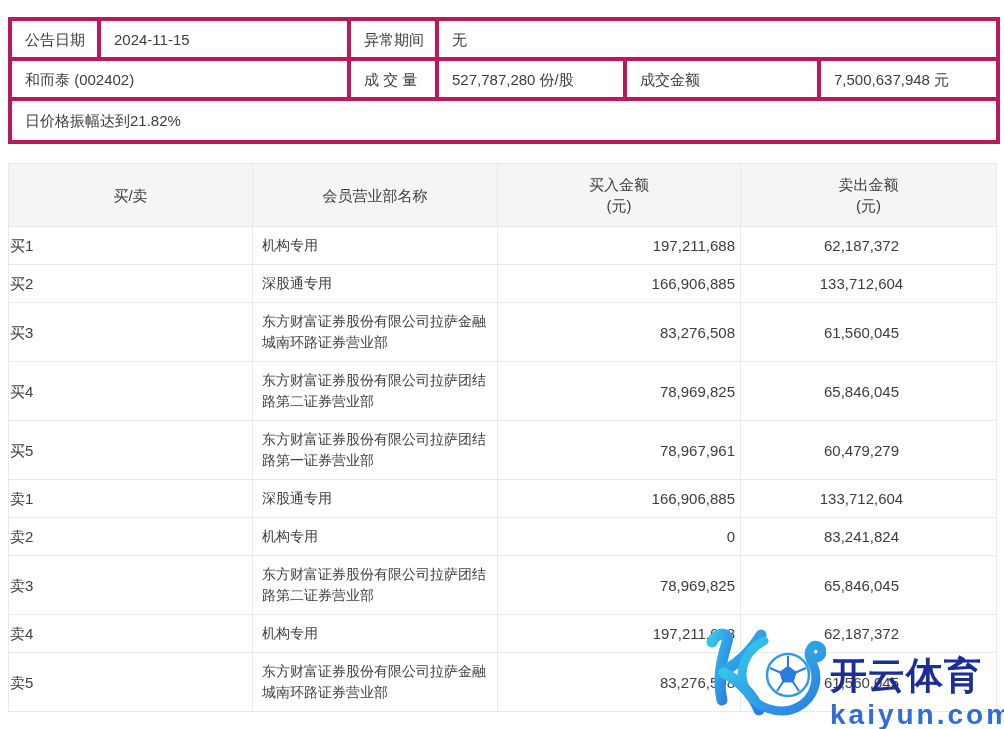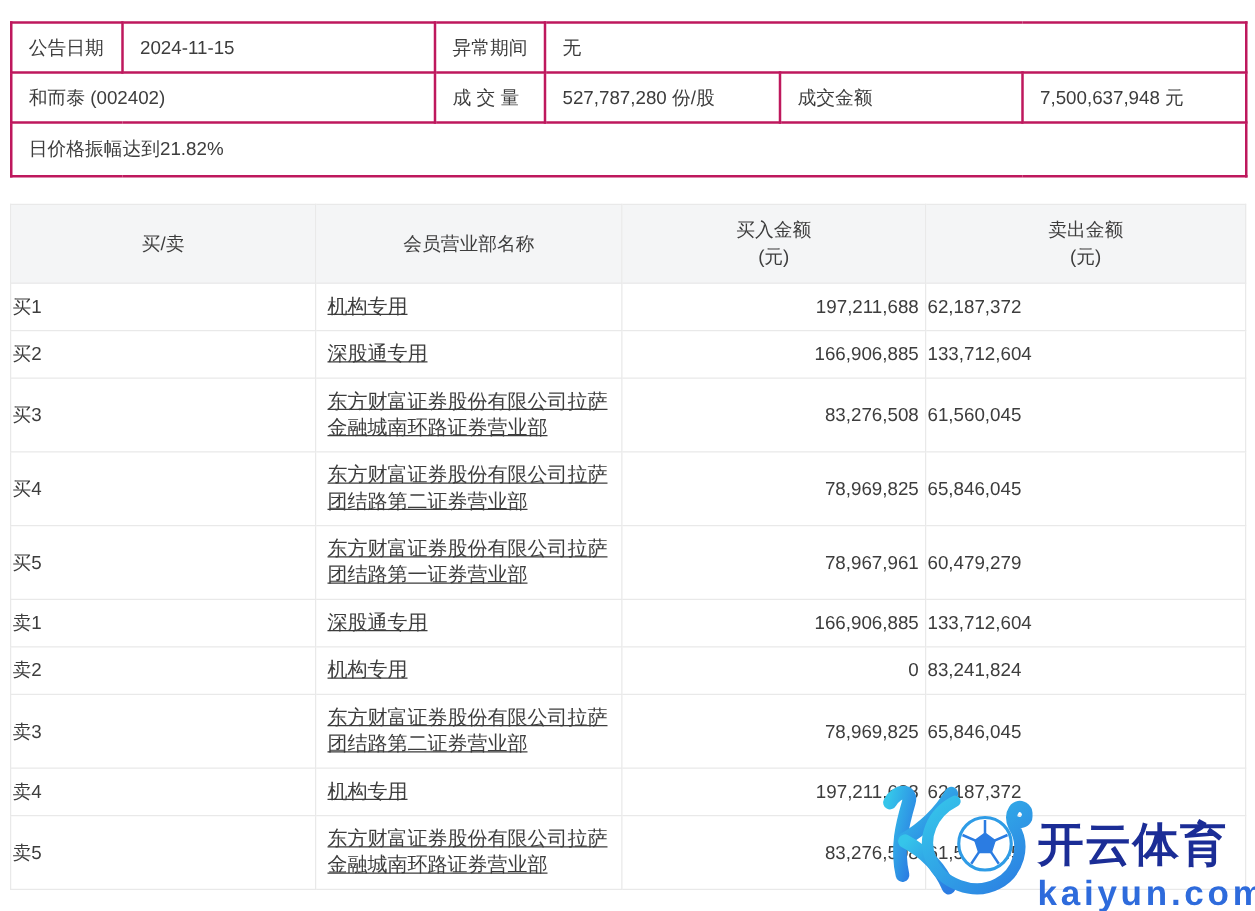--- a/index.html
+++ b/index.html
@@ -5,34 +5,34 @@
   html,body{margin:0;padding:0;background:#fff;}
   .page{
     position:relative;width:1004px;height:729px;background:#ffffff;overflow:hidden;
     font-family:"Liberation Sans","DejaVu Sans",sans-serif;color:#3d3d3d;font-size:15px;
   }
   table{border-collapse:collapse;table-layout:fixed;}
   td{box-sizing:border-box;vertical-align:middle;}
 
   
   .info-table{position:absolute;left:8px;top:17px;width:988px;}
-  .info-table td{border:2px solid #be185d;height:40px;padding:0 6px 0 13px;line-height:21px;}
+  .info-table td{border:4px solid #be185d;height:40px;padding:0 6px 0 13px;line-height:21px;}
   .info-table tr.note-row td{height:43px;}
 
   
   .main-table{position:absolute;left:8px;top:163px;width:988px;}
   .main-table thead td{
     background:#f4f5f6;border:1px solid #e9e9e9;text-align:center;
     padding:10px 0;line-height:21px;height:63px;
   }
   .main-table tbody td{border:1px solid #e9e9e9;height:38px;line-height:21px;padding-top:8px;padding-bottom:8px;}
   .main-table td.c1{}
-  .main-table td.c2{text-align:left;padding-left:9px;padding-right:2px;font-size:16px;text-decoration:underline;}
+  .main-table td.c2{text-align:left;padding-left:9px;padding-right:2px;font-size:14px;}
   .main-table td.c3{text-align:right;padding-right:5px;}
-  .main-table td.c4{text-align:left;padding-right:15px;}
+  .main-table td.c4{text-align:center;padding-right:15px;}
 
   
   .watermark{
     position:absolute;left:692px;top:626px;display:flex;align-items:flex-start;
     z-index:5;text-decoration:none;cursor:pointer;
   }
   .wm-logo{flex:0 0 auto;margin-right:4px;}
   .wm-text{display:flex;flex-direction:column;margin-top:16px;}
   .wm-cn{font-size:37px;font-weight:bold;line-height:36px;letter-spacing:1px;white-space:nowrap;}
   .wm-domain{font-size:28px;font-weight:bold;letter-spacing:3px;margin-top:5px;white-space:nowrap;}

